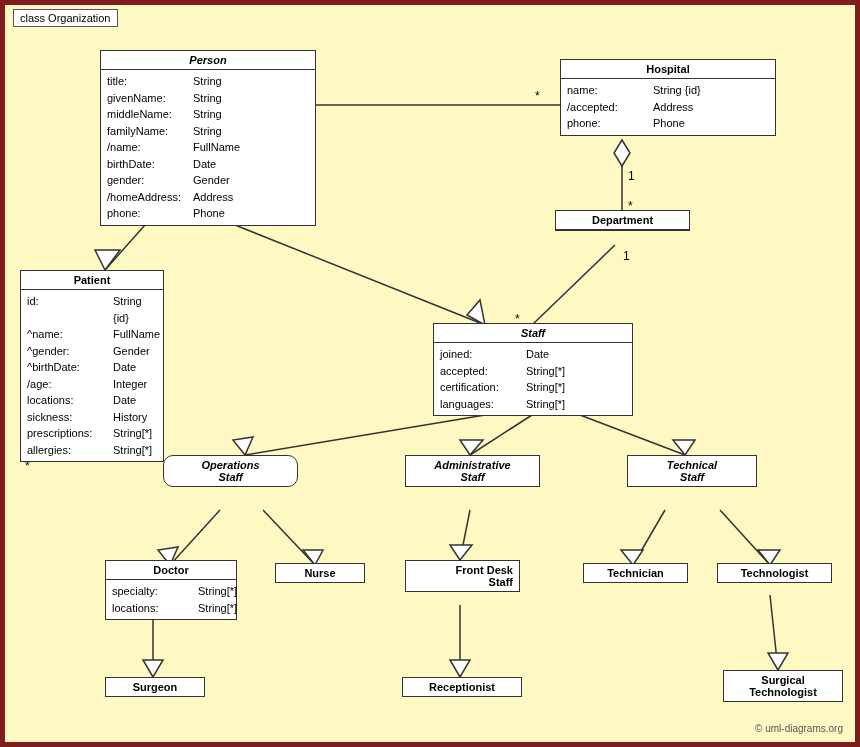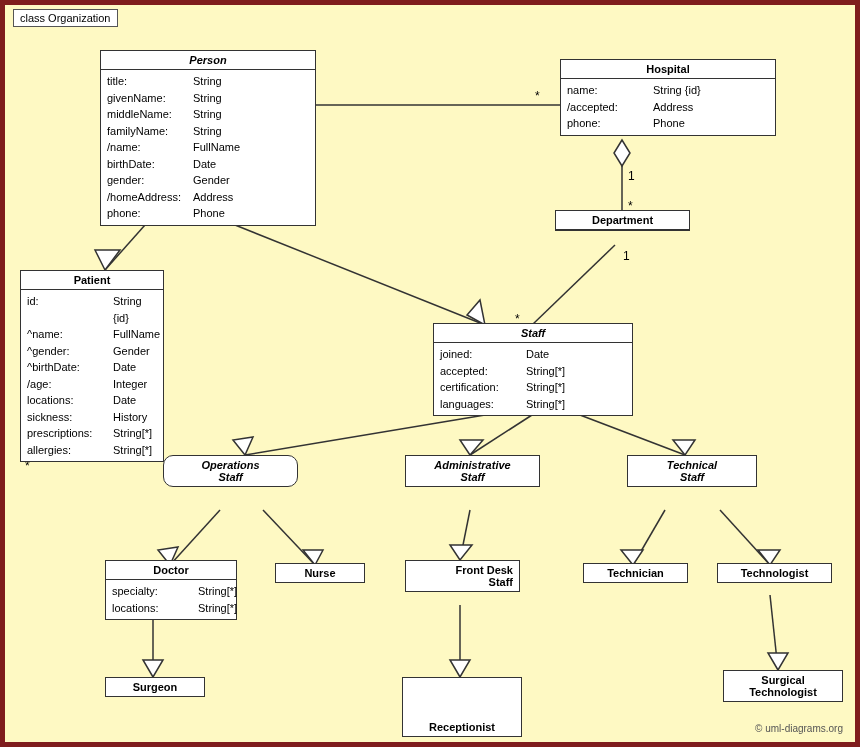--- a/index.html
+++ b/index.html
@@ -312,21 +312,21 @@
 
   <div class="uml-class" style="left:712px; top:558px; width:115px;">
     <div class="class-header normal" style="border-bottom:none;">Technologist</div>
   </div>
 
   <div class="uml-class" style="left:100px; top:672px; width:100px;">
     <div class="class-header normal" style="border-bottom:none;">Surgeon</div>
   </div>
 
   <div class="uml-class" style="left:397px; top:672px; width:120px;">
-    <div class="class-header normal" style="border-bottom:none;margin-top:40px;">Receptionist</div>
+    <div class="class-header normal" style="border-bottom:none;">Receptionist</div>
   </div>
 
   <div class="uml-class" style="left:718px; top:665px; width:120px; text-align:center;">
     <div class="class-header normal" style="border-bottom:none;">Surgical<br>Technologist</div>
   </div>
 
   <div class="copyright">© uml-diagrams.org</div>
 </div>
 
 </body></html>

